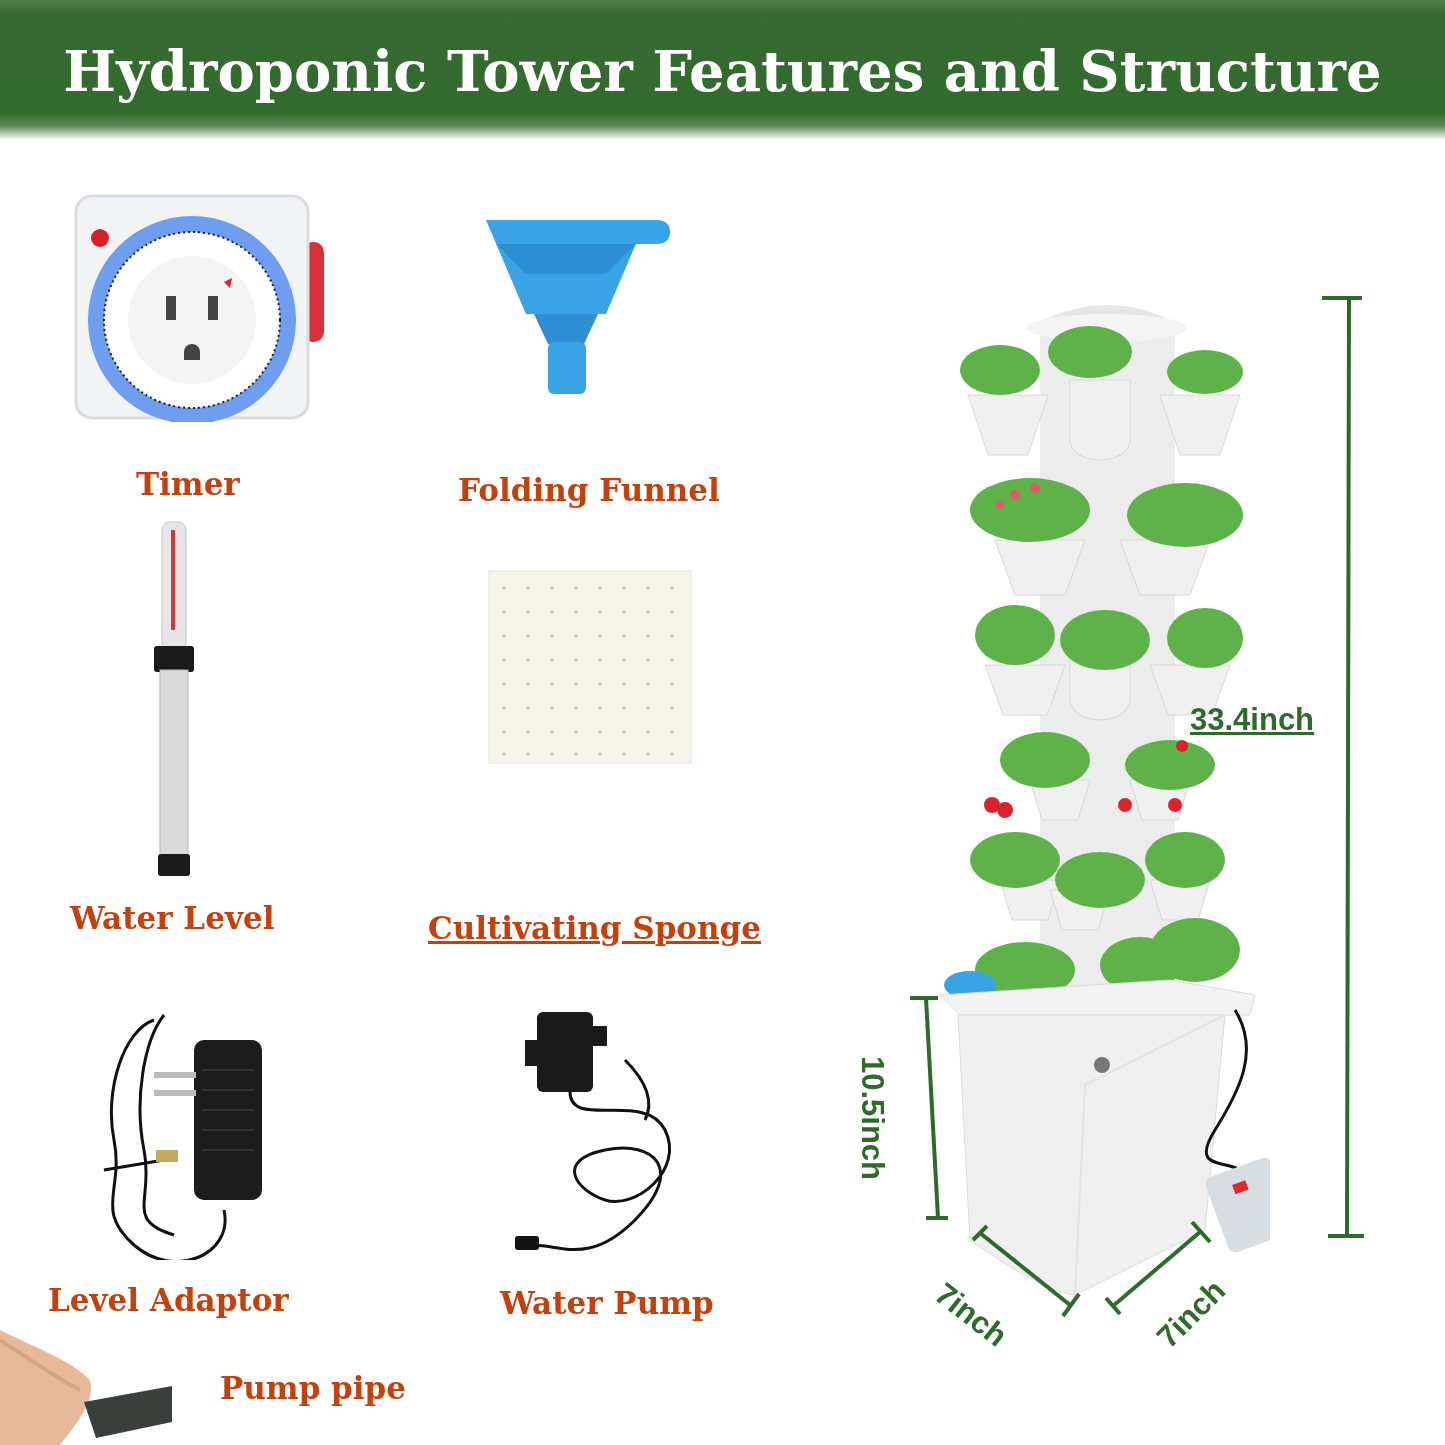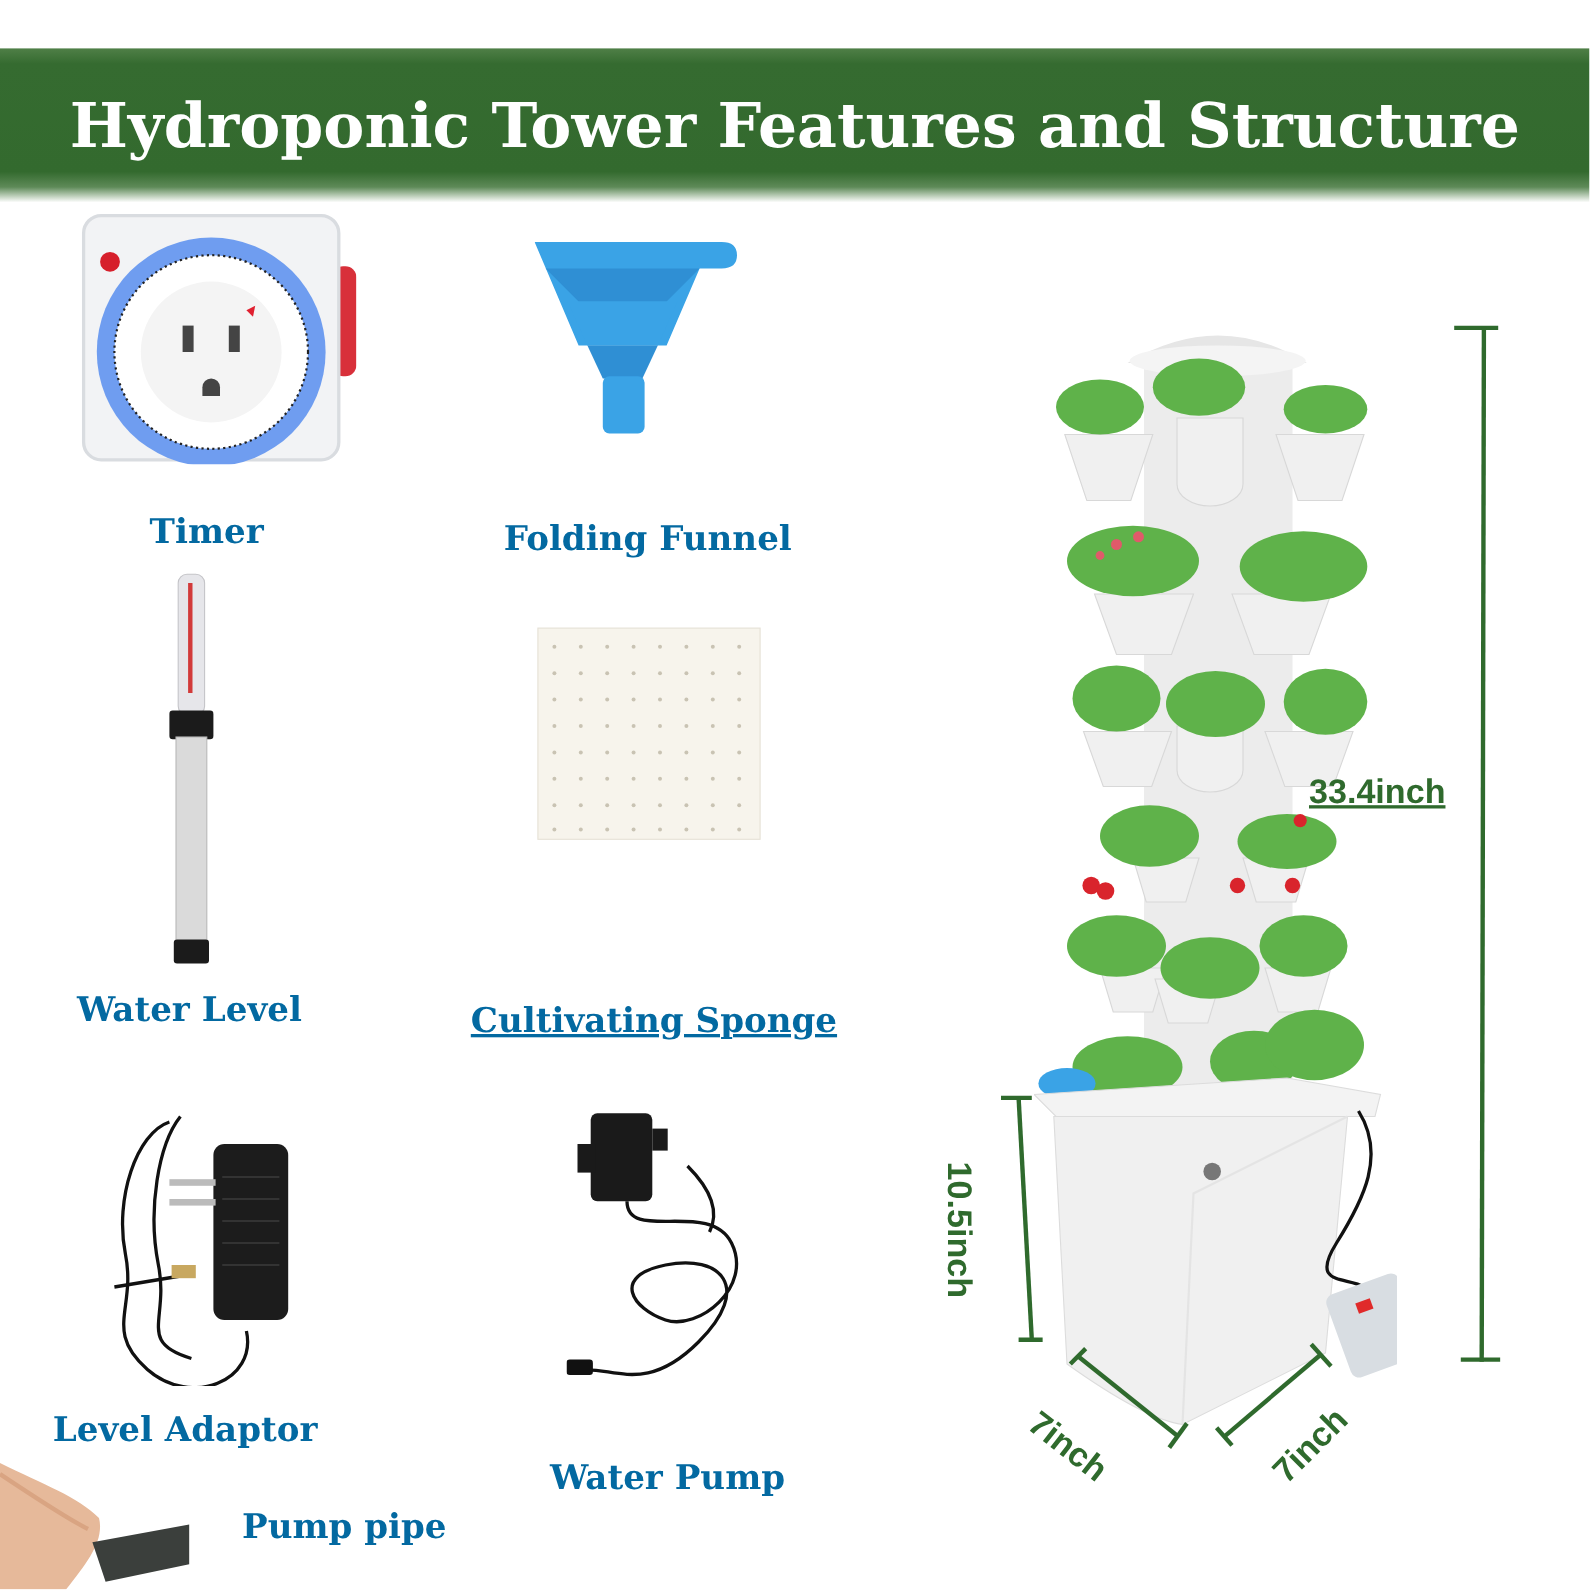--- a/index.html
+++ b/index.html
@@ -1,21 +1,21 @@
 <!DOCTYPE html>
 <html><head>
 <meta charset="utf-8">
 <style>
   html, body { margin:0; padding:0; }
   body { width:1445px; height:1445px; background:#ffffff; position:relative; overflow:hidden; font-family:"DejaVu Serif", serif; }
   .banner { position:absolute; left:0; top:0; width:1445px; height:140px;
-    background:linear-gradient(to bottom, #4f7f47 0%, #356b30 10%, #336a2e 80%, #5e8a58 90%, #ffffff 100%);margin-top:44px; }
+    background:linear-gradient(to bottom, #4f7f47 0%, #356b30 10%, #336a2e 80%, #5e8a58 90%, #ffffff 100%); }
   .banner-title { position:absolute; left:0; top:38px; width:1445px; text-align:center; color:#ffffff;
     font-family:"DejaVu Serif", serif; font-weight:bold; font-size:56px; letter-spacing:0px; }
-  .label { position:absolute; color:#0369a1; font-family:"DejaVu Serif", serif; font-weight:bold; font-size:31px; white-space:nowrap; }
+  .label { position:absolute; color:#c2410c; font-family:"DejaVu Serif", serif; font-weight:bold; font-size:31px; white-space:nowrap; }
   .dim { position:absolute; color:#2f6a2d; font-family:"Liberation Sans", sans-serif; font-weight:bold; font-size:31px; white-space:nowrap; }
   .abs { position:absolute; }
 </style>
 </head>
 <body>
 
 <div class="banner">
   <div class="banner-title">Hydroponic Tower Features and Structure</div>
 </div>
 
@@ -154,21 +154,21 @@
 <div class="abs" style="left:515px;top:1010px;width:170px;height:250px;">
   <svg width="170" height="250" viewBox="0 0 170 250">
     <rect x="22" y="2" width="56" height="80" rx="6" fill="#1a1a1a"></rect>
     <rect x="10" y="30" width="16" height="26" fill="#1a1a1a"></rect>
     <rect x="78" y="16" width="14" height="20" fill="#1a1a1a"></rect>
     <path d="M55 82 C55 120 130 80 150 120 S120 200 90 190 S40 150 90 140 S170 160 120 210 S40 230 10 236" fill="none" stroke="#111" stroke-width="3"></path>
     <path d="M110 50 C130 70 140 90 130 110" fill="none" stroke="#111" stroke-width="3"></path>
     <rect x="0" y="226" width="24" height="14" rx="3" fill="#111"></rect>
   </svg>
 </div>
-<div class="label" style="left:500px;top:1285px;margin-top:41px;">Water Pump</div>
+<div class="label" style="left:500px;top:1285px;">Water Pump</div>
 
 <div class="abs" style="left:0px;top:1330px;width:180px;height:115px;">
   <svg width="180" height="115" viewBox="0 0 180 115">
     <path d="M0 0 C40 20 70 30 90 50 C95 70 80 90 60 115 H0 Z" fill="#e6b99a"></path>
     <path d="M84 72 L172 56 L172 92 L96 108 Z" fill="#3b3f3c"></path>
     <path d="M0 10 C30 30 60 50 80 60" stroke="#d9a482" stroke-width="4" fill="none"></path>
   </svg>
 </div>
 <div class="label" style="left:220px;top:1370px;">Pump pipe</div>
 

